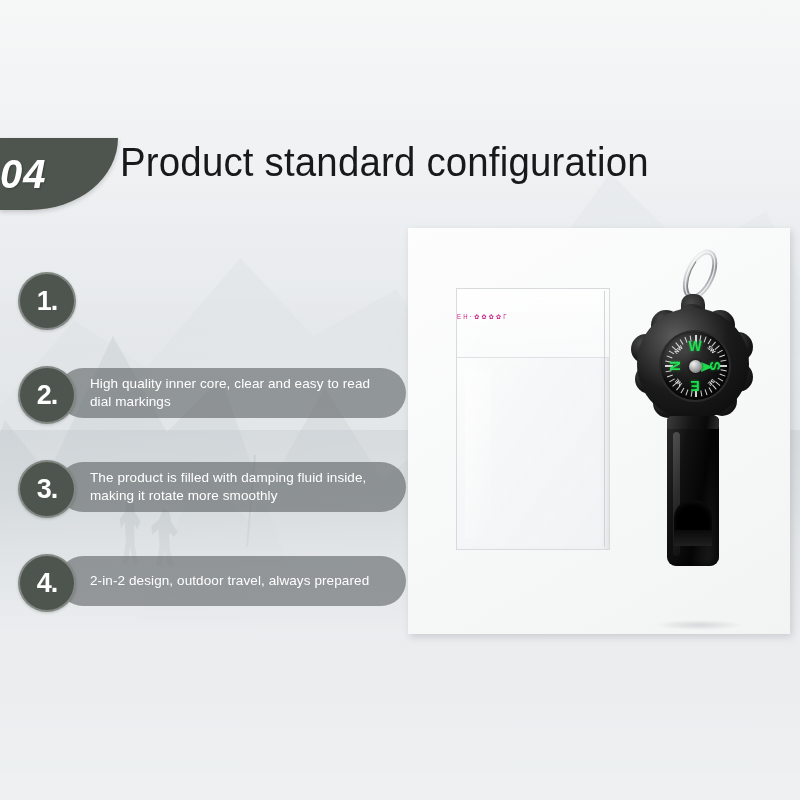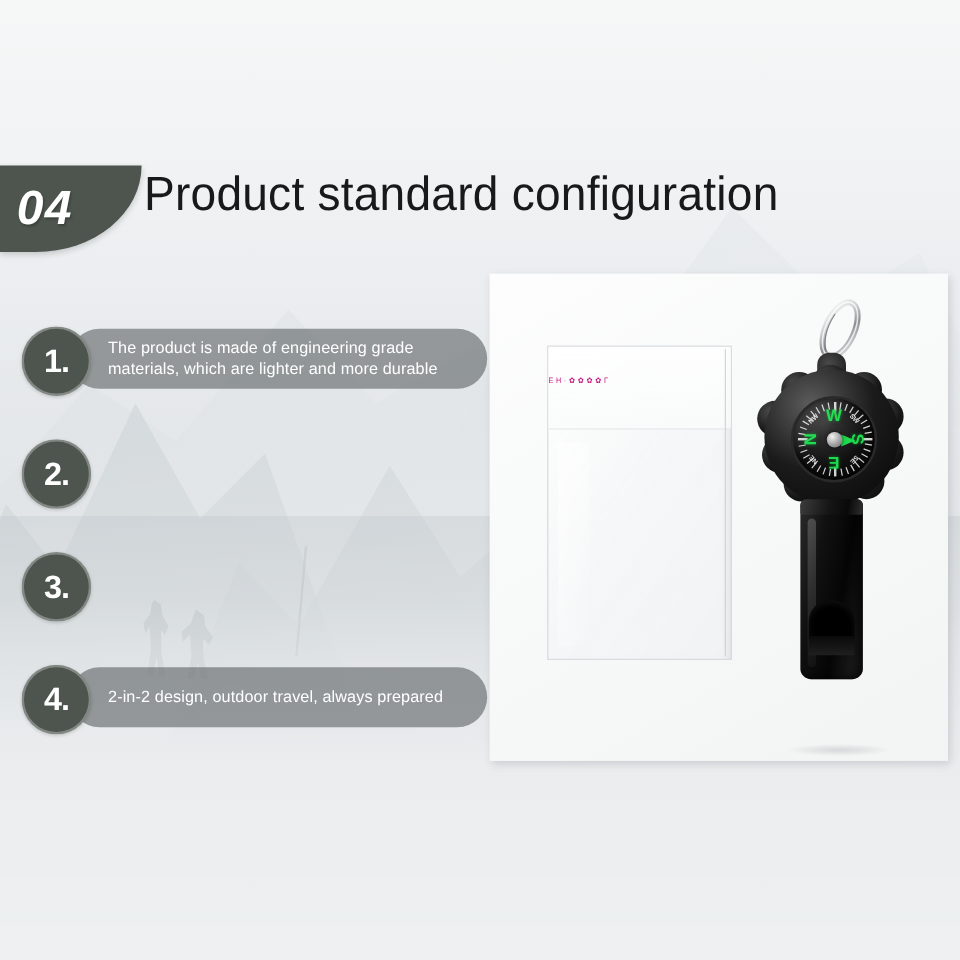--- a/index.html
+++ b/index.html
@@ -45,21 +45,21 @@
     background:linear-gradient(180deg,rgba(232,235,237,0),rgba(230,233,236,.72) 45%,rgba(226,230,232,.92));}
   .haze{position:absolute;inset:0;background:linear-gradient(180deg,rgba(255,255,255,.42),rgba(255,255,255,.18) 40%,rgba(255,255,255,.30) 75%,rgba(255,255,255,.46));}
 
   
   .header{position:absolute;left:0;top:138px;height:72px;width:100%;}
   .num-tab{position:absolute;left:0;top:0;width:118px;height:72px;
     background:#4d554e;border-radius:0 0 88px 0 / 0 0 72px 0;
     display:flex;align-items:center;justify-content:flex-start;
     box-shadow:0 2px 5px rgba(0,0,0,.18);}
   .num-tab span{color:#fff;font-size:40px;font-weight:700;font-style:italic;
-    letter-spacing:1px;padding-left:14px;text-shadow:1px 1px 2px rgba(0,0,0,.25);}
+    letter-spacing:1px;text-shadow:1px 1px 2px rgba(0,0,0,.25);}
   .page-title{position:absolute;left:120px;top:2px;font-size:40px;color:#17191a;
     letter-spacing:.2px;white-space:nowrap;transform:scaleX(.96);transform-origin:left center;}
 
   
   .bullets{position:absolute;left:18px;top:272px;width:400px;}
   .bullet{position:relative;height:56px;margin-bottom:38px;}
   .b-circle{position:absolute;left:0;top:0;width:54px;height:54px;border-radius:50%;
     background:#4d554e;border:2px solid rgba(255,255,255,.30);
     display:flex;align-items:center;justify-content:center;z-index:2;
     box-shadow:0 1px 3px rgba(0,0,0,.18);}
@@ -169,34 +169,37 @@
     </div>
     <div class="page-title">Product standard configuration</div>
   </div>
 
   <div class="bullets">
 
     <div class="bullet">
       <div class="b-circle">
         <span>1.</span>
       </div>
-      <div class="b-pill">
-        <span>The product is made of engineering grade materials, which are lighter and more durable</span>
-      </div>
     </div>
 
     <div class="bullet">
       <div class="b-circle">
         <span>2.</span>
       </div>
+      <div class="b-pill">
+        <span>High quality inner core, clear and easy to read dial markings</span>
+      </div>
     </div>
 
     <div class="bullet">
       <div class="b-circle">
         <span>3.</span>
+      </div>
+      <div class="b-pill">
+        <span>The product is filled with damping fluid inside, making it rotate more smoothly</span>
       </div>
     </div>
 
     <div class="bullet">
       <div class="b-circle">
         <span>4.</span>
       </div>
       <div class="b-pill">
         <span>2-in-2 design, outdoor travel, always prepared</span>
       </div>

